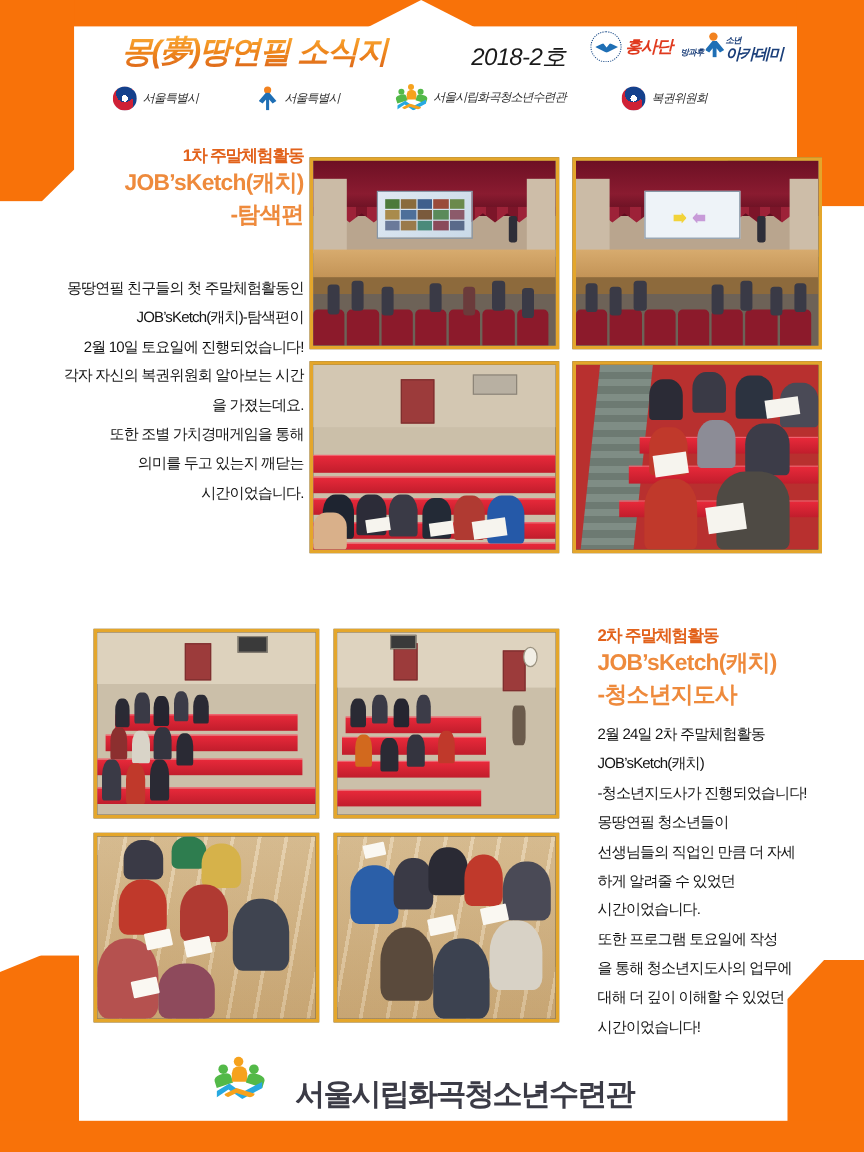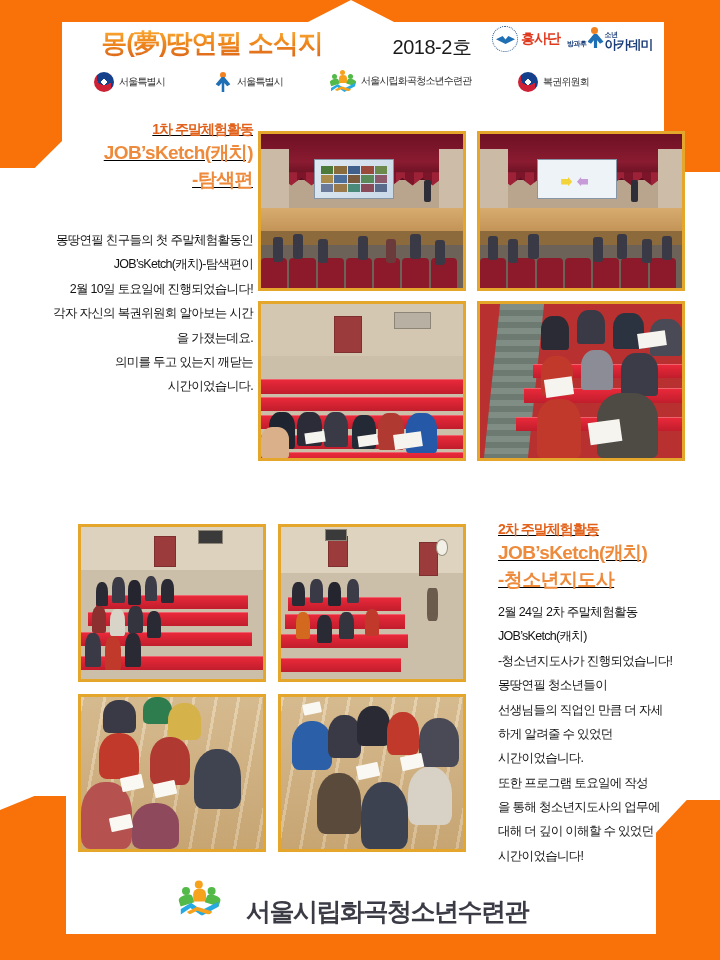--- a/index.html
+++ b/index.html
@@ -50,21 +50,21 @@
     clip-path: polygon(0 100%, 0 24%, 48% 0, 100% 0, 100% 100%);
   }
   
   #deco-bottom-band {
     left: 0; top: 934px; width: 720px; height: 26px;
   }
 
   
   #masthead {
     position: absolute; left: 62px; top: 22px;
-    width: 602px; height: 84px;
+    width: 602px; height: 84px; font-style: italic;
   }
   .news-title {
     position: absolute; left: 0; top: 4px; width: 300px;
     text-align: center;
     font-size: 26px; font-weight: bold; letter-spacing: -1px;
     background: linear-gradient(180deg,#fcb23c 0%,#f08a1d 45%,#d9611b 100%);
     -webkit-background-clip: text; background-clip: text;
     color: transparent;
     text-shadow: 0 0 0 rgba(0,0,0,0);
     white-space: nowrap;
@@ -162,21 +162,21 @@
   }
   .people-mark .sw2 {
     left: 5px; top: 16px; width: 16px; height: 6px;
     background: #f6a21d;
     clip-path: polygon(0 60%, 40% 5%, 100% 55%, 100% 100%, 40% 48%, 0 100%);
   }
 
   
   .section { position: absolute; }
 
-  .headline-block { position: absolute; text-decoration: underline; }
+  .headline-block { position: absolute; }
   .hl-kicker {
     font-size: 14px; font-weight: bold; color: #e2621b;
     letter-spacing: -1px; line-height: 1.35; white-space: nowrap;
   }
   .hl-main {
     font-size: 19px; font-weight: bold; color: #ee8a3c;
     letter-spacing: -0.6px; line-height: 1.45; white-space: nowrap;
   }
   .hl-sub {
     font-size: 19px; font-weight: bold; color: #ee8a3c;
@@ -396,20 +396,21 @@
       <div class="hl-main">JOB’sKetch(캐치)</div>
       <div class="hl-sub">-탐색편</div>
     </div>
 
     <div class="body-copy" style="position:absolute; left:6px; top:228px; width:247px; text-align:right;">
       <p>몽땅연필 친구들의 첫 주말체험활동인</p>
       <p>JOB’sKetch(캐치)-탐색편이</p>
       <p>2월 10일 토요일에 진행되었습니다!</p>
       <p>각자 자신의 복권위원회 알아보는 시간</p>
       <p>을 가졌는데요.</p>
+      <p>또한 조별 가치경매게임을 통해</p>
       <p>의미를 두고 있는지 깨닫는</p>
       <p>시간이었습니다.</p>
     </div>
 
     <div class="photo-grid" id="grid-1" style="left:258px; top:131px; width:450px; height:330px;
                 grid-template-columns:208px 208px; grid-template-rows:160px 160px;
                 column-gap:11px; row-gap:10px;">
 
       <div class="photo">
         <div class="scene sc-hall">

